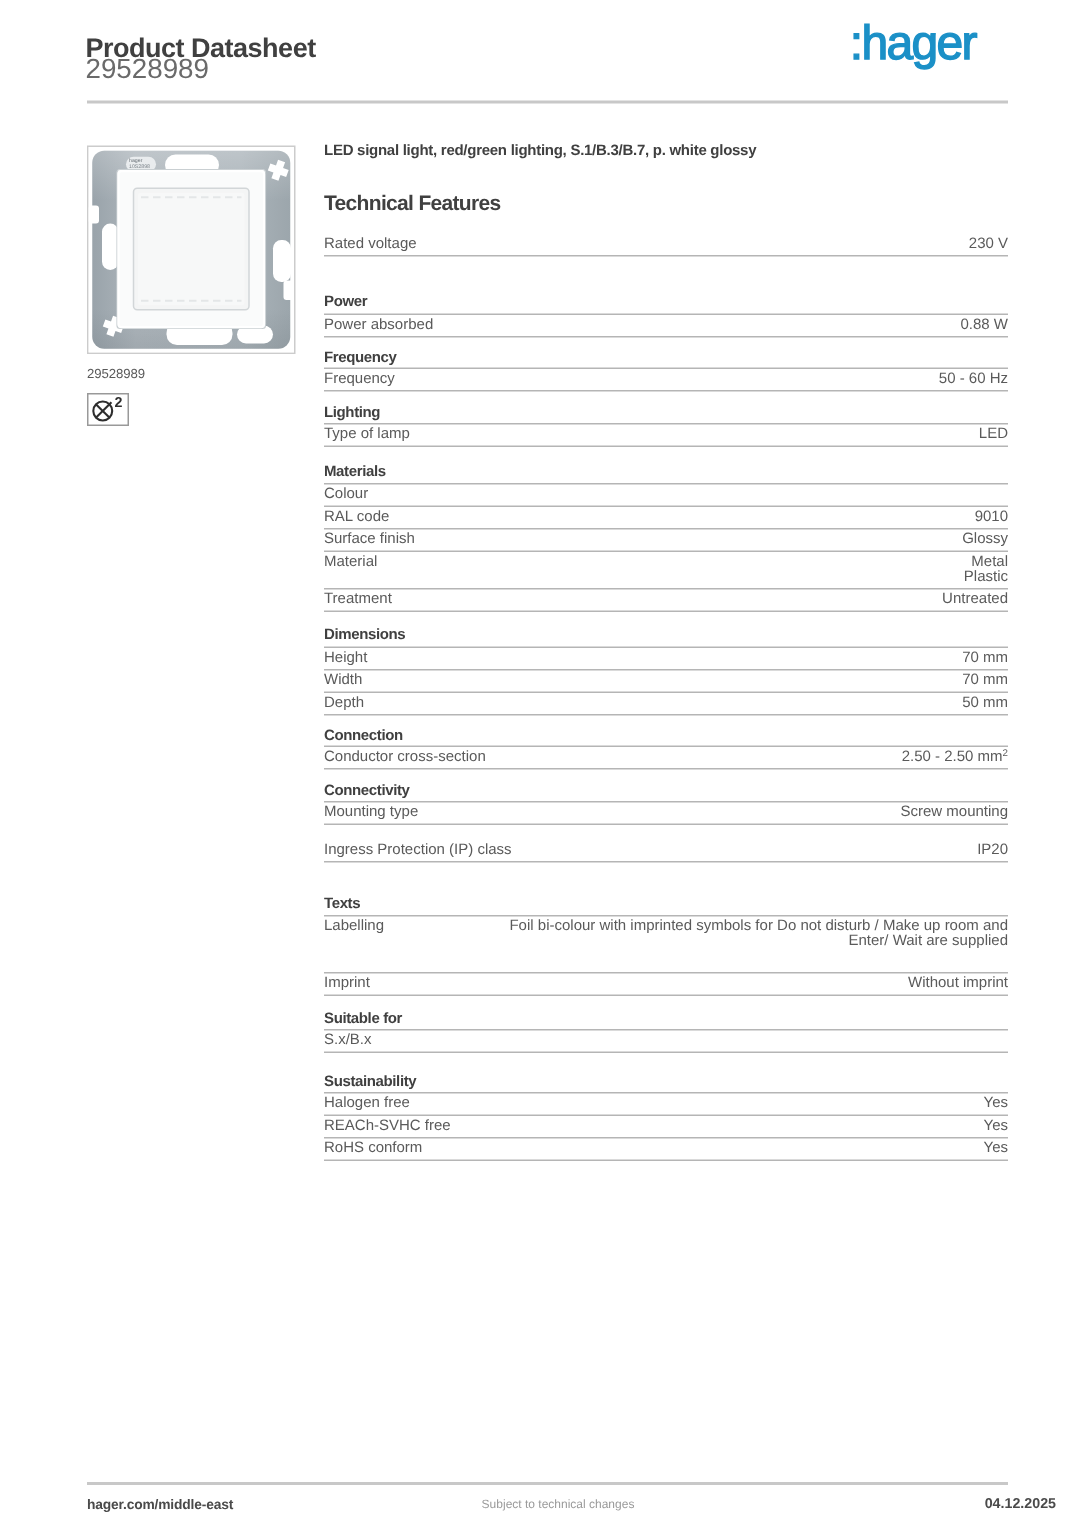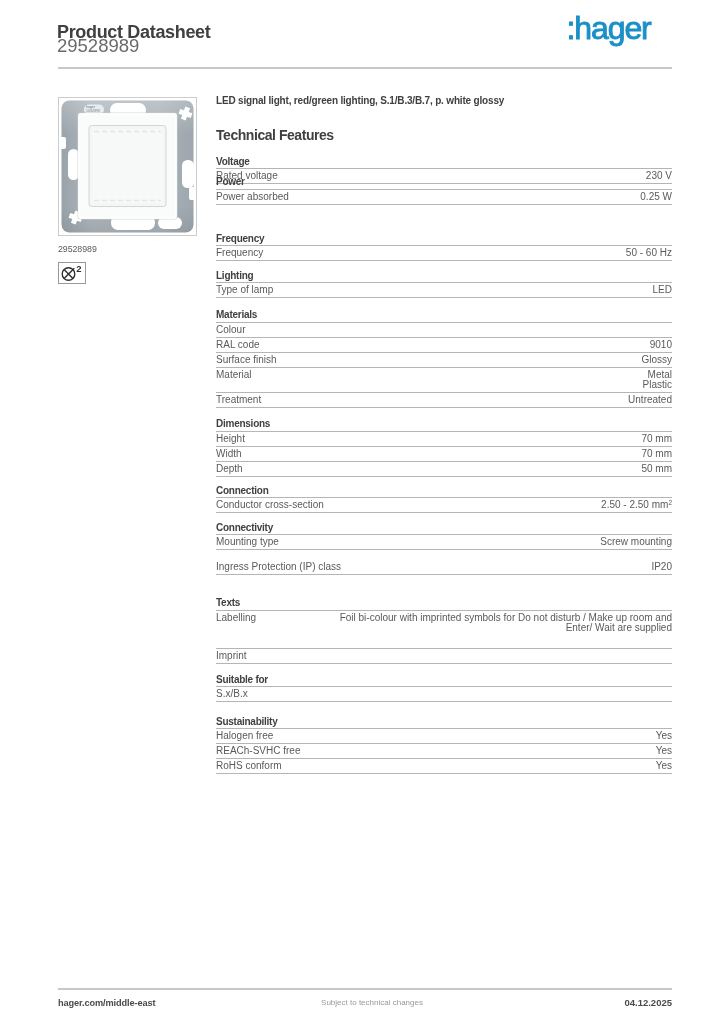--- a/index.html
+++ b/index.html
@@ -20,21 +20,21 @@
               padding-bottom:0.5px;border-bottom:1px solid #b5b5b5;}
   .row{display:flex;justify-content:space-between;border-bottom:1px solid #b5b5b5;
        padding:2px 0 1.5px;font-size:10px;line-height:10.5px;color:#5a5a5a;}
   .row .v{text-align:right;flex:1 1 auto;}
   .row .l{white-space:nowrap;padding-right:8px;}
   sup{font-size:6.5px;vertical-align:3px;line-height:0;}
   #footrule{left:58px;top:987.5px;width:614px;height:2px;background:#c8c8c8;}
   .foot{top:997.6px;font-size:9.5px;line-height:10px;}
   #foot-l{left:58px;font-weight:bold;color:#4a4a4a;font-size:9.2px;letter-spacing:-0.1px;}
   #foot-c{left:65px;width:614px;text-align:center;color:#9a9a9a;font-size:8px;}
-  #foot-r{left:58px;width:614px;text-align:right;font-weight:bold;color:#4a4a4a;}
+  #foot-r{left:58px;width:614px;text-align:right;font-weight:bold;color:#4a4a4a;padding-left:32px;}
 </style>
 </head>
 <body>
   <div class="abs" id="pd-title">Product Datasheet</div>
   <div class="abs" id="pd-code">29528989</div>
   <div class="abs" id="logo">:hager</div>
   <div class="abs" id="hrule"></div>
 
   <div class="abs" id="imgbox">
     <svg width="137" height="137" viewBox="0 0 137 137" xmlns="http://www.w3.org/2000/svg">
@@ -92,32 +92,31 @@
         <line x1="5.1" y1="15.4" x2="15.3" y2="5.2"></line>
       </g>
       <text x="17.3" y="8.6" font-size="9.5" font-weight="bold" fill="#2e2e2e" font-family="Liberation Sans">2</text>
     </svg>
   </div>
 
   <div class="abs" id="prod-title">LED signal light, red/green lighting, S.1/B.3/B.7, p. white glossy</div>
   <div class="abs" id="tech">Technical Features</div>
 
   <div class="section" style="top:155.5px">
-    <h3>Voltage</h3>
     <div class="row">
       <span class="l">Rated voltage</span>
       <span class="v">230 V</span>
     </div>
   </div>
 
-  <div class="section" style="top:176px">
+  <div class="section" style="top:196px">
     <h3>Power</h3>
     <div class="row">
       <span class="l">Power absorbed</span>
-      <span class="v">0.25 W</span>
+      <span class="v">0.88 W</span>
     </div>
   </div>
 
   <div class="section" style="top:232.8px">
     <h3>Frequency</h3>
     <div class="row">
       <span class="l">Frequency</span>
       <span class="v">50 - 60 Hz</span>
     </div>
   </div>
@@ -193,20 +192,21 @@
   </div>
 
   <div class="section" style="top:597.3px">
     <h3>Texts</h3>
     <div class="row" style="padding-bottom:14px">
       <span class="l">Labelling</span>
       <span class="v">Foil bi-colour with imprinted symbols for Do not disturb / Make up room and<br>Enter/ Wait are supplied</span>
     </div>
     <div class="row">
       <span class="l">Imprint</span>
+      <span class="v">Without imprint</span>
     </div>
   </div>
 
   <div class="section" style="top:673.5px">
     <h3>Suitable for</h3>
     <div class="row">
       <span class="l">S.x/B.x</span>
       <span class="v"></span>
     </div>
   </div>

